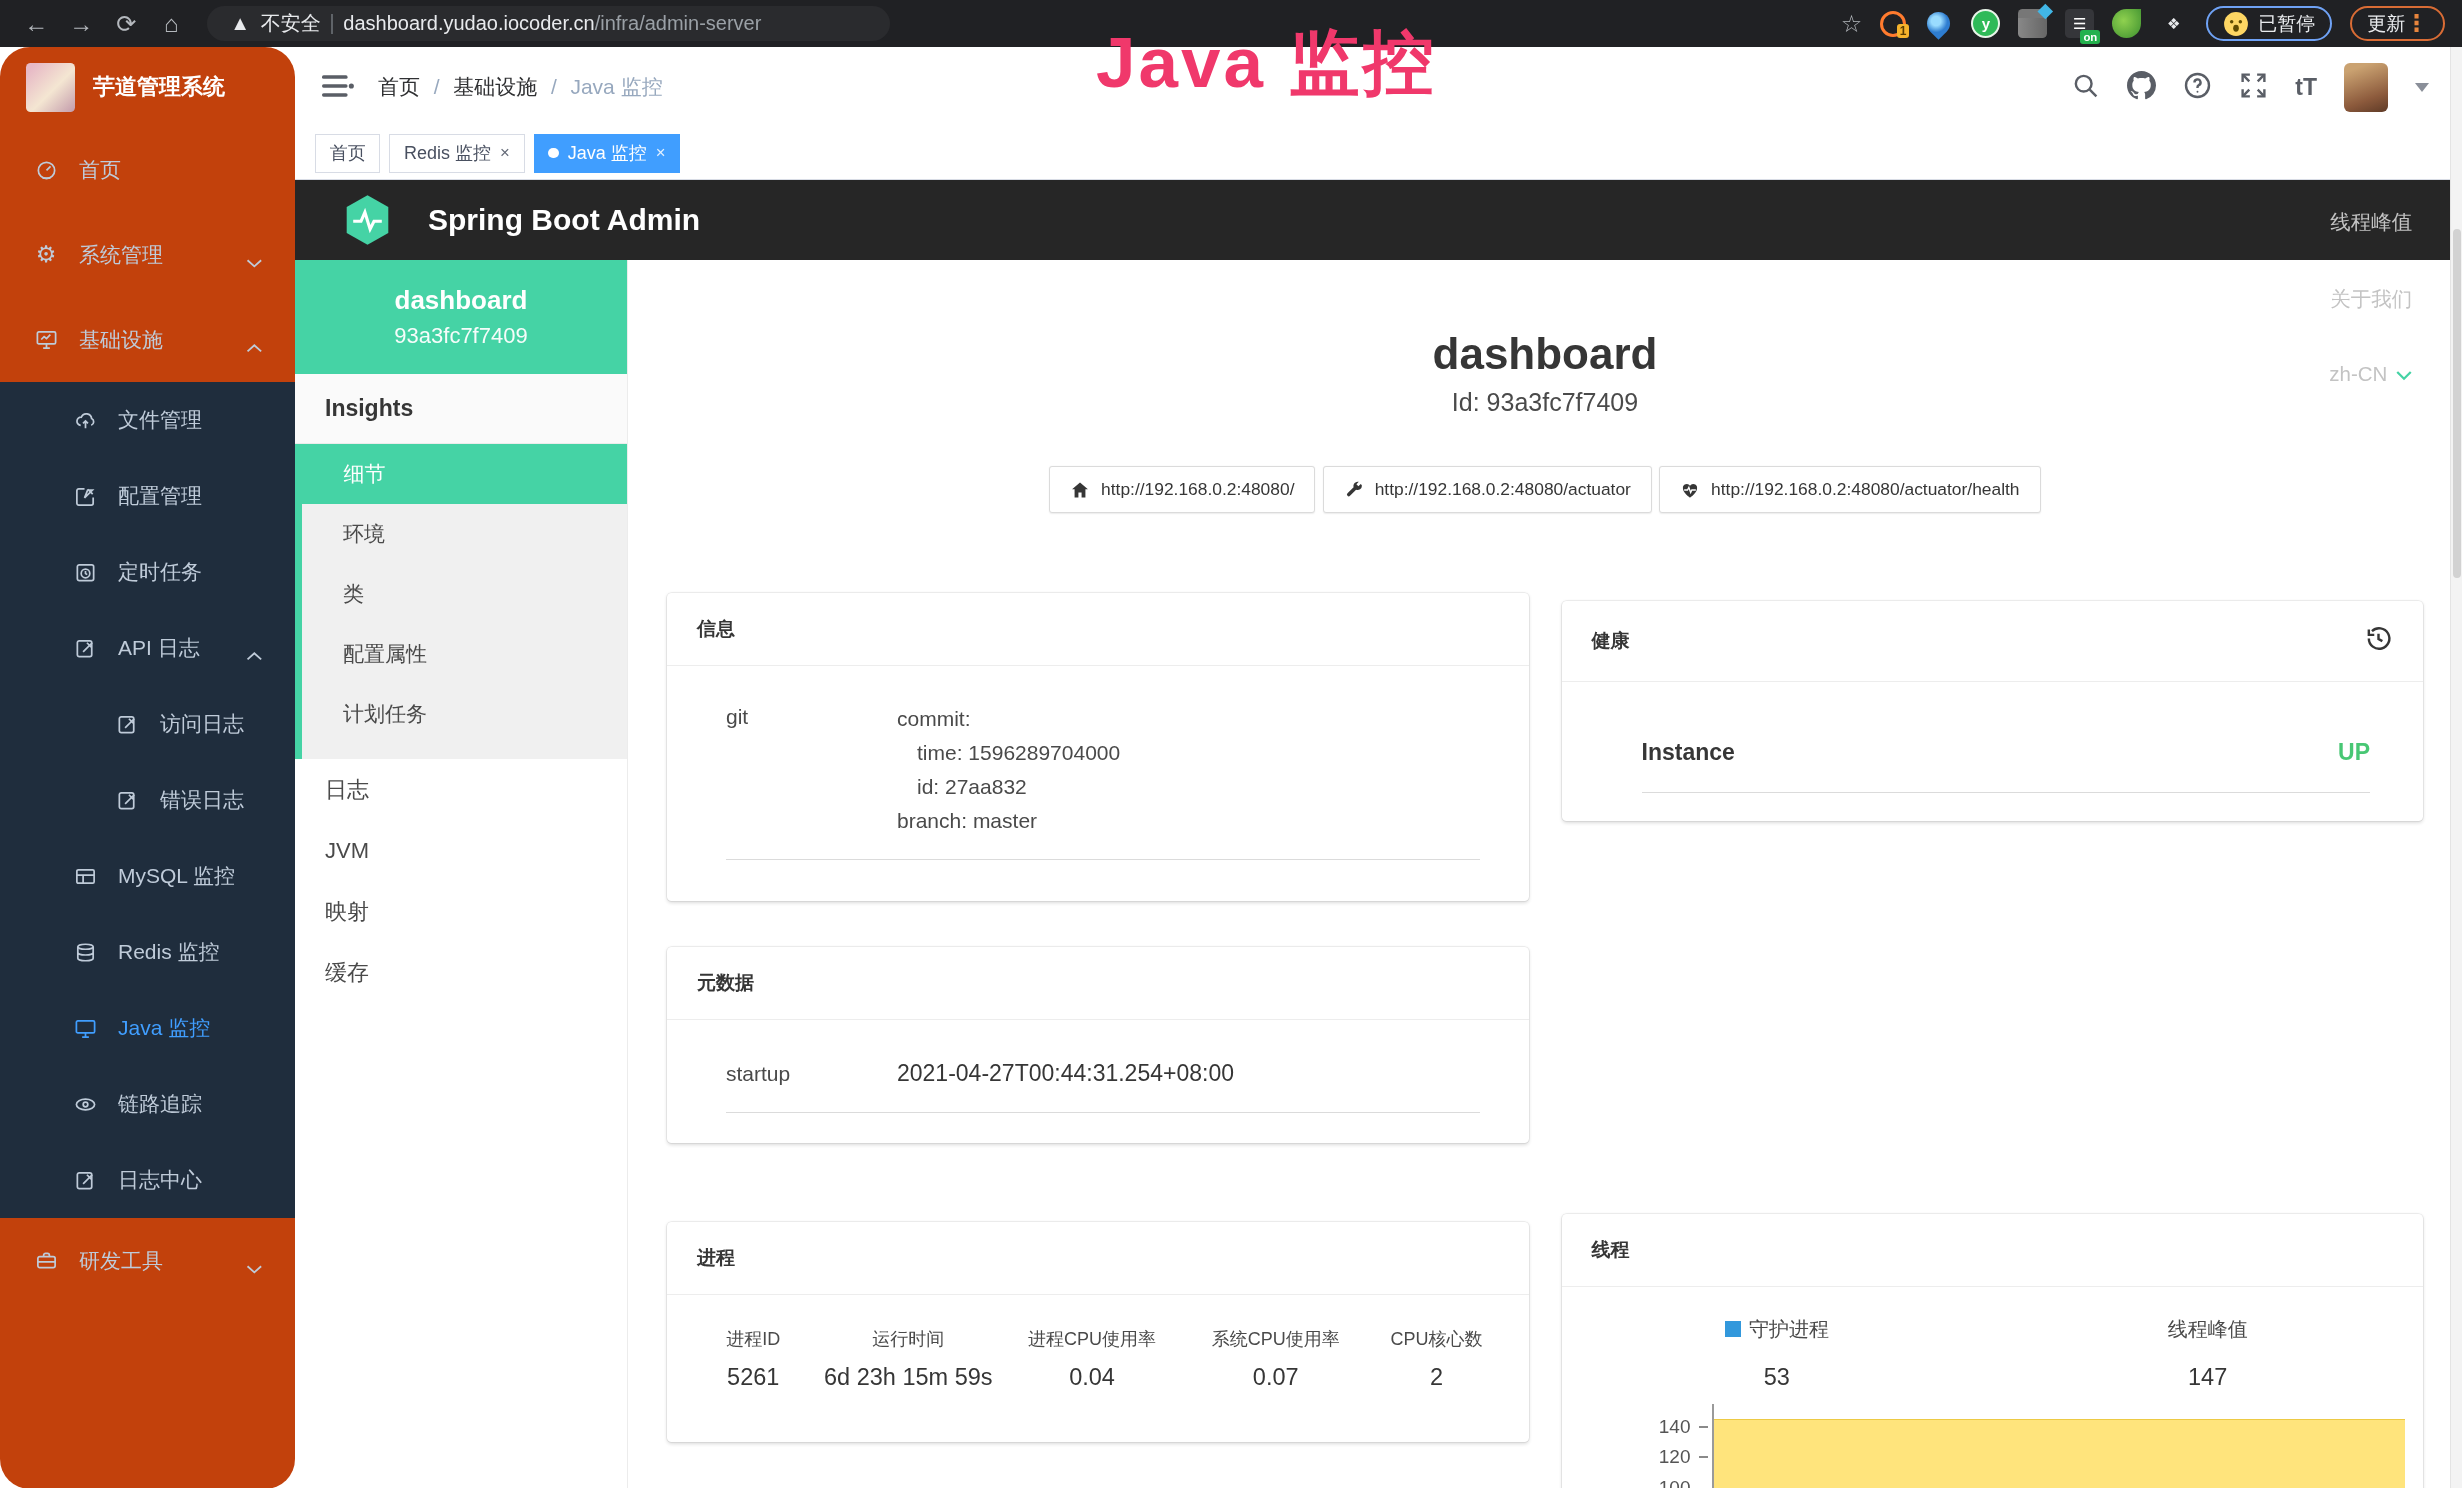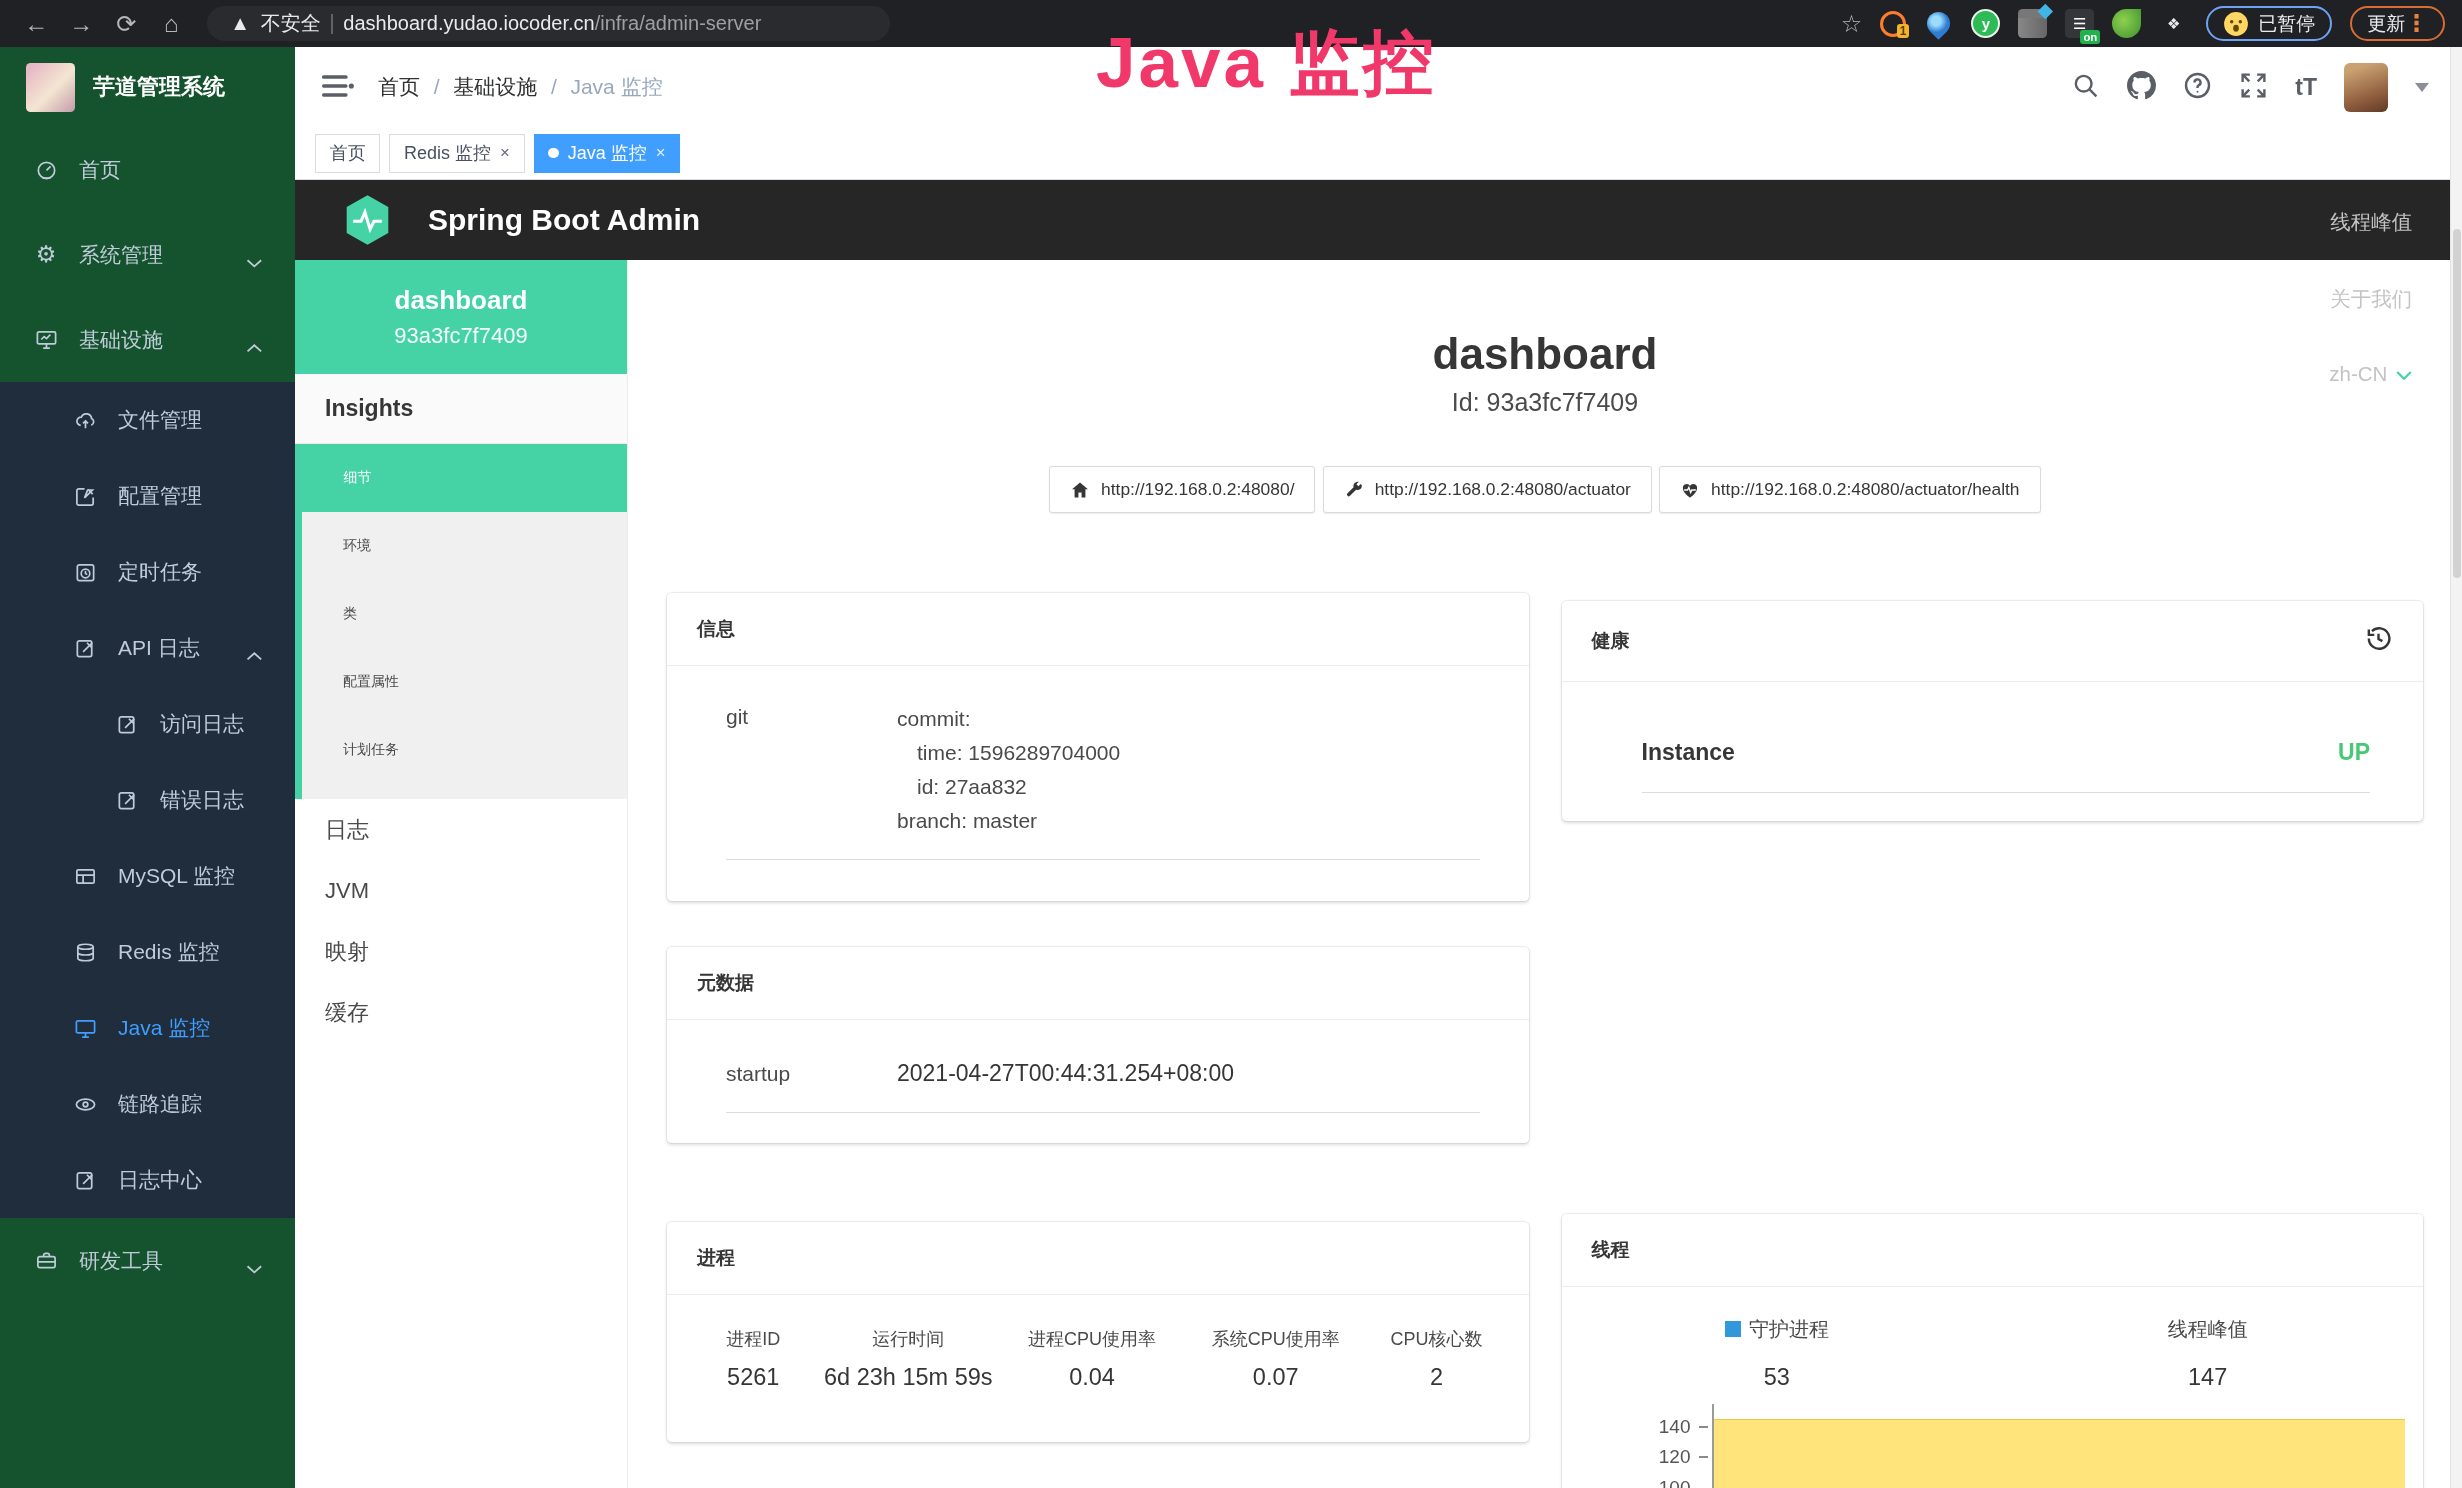--- a/index.html
+++ b/index.html
@@ -28,21 +28,21 @@
   .badge-on{position:absolute;right:-6px;bottom:-6px;background:#23b14d;color:#fff;font-size:11.4px;border-radius:3px;padding:0.8px 3px;font-weight:700;}
   .ext-leaf{background:radial-gradient(circle at 40% 40%,#8fd14f,#3c8f2f);border-radius:50% 0 50% 50%;}
   .ext-puzzle{color:#e8eaed;}
   .pill{display:flex;align-items:center;gap:9px;height:35px;border-radius:20px;padding:0 15px;font-size:19px;color:#e8eaed;}
   .pill-paused{border:2.3px solid #6fa2f5;}
   .pill-update{border:2.3px solid #d96c35;color:#e8eaed;gap:0;}
   .kebab{color:#e8853d;font-size:23px;font-weight:700;letter-spacing:0;}
   .face{width:26px;height:26px;}
 
   
-  .app-sidebar{position:absolute;left:0;top:47px;width:295px;bottom:0;background:#14532d;color:#bfcbd9;z-index:10;}
+  .app-sidebar{position:absolute;left:0;top:47px;width:295px;bottom:0;background:#c2410c;color:#bfcbd9;z-index:10;border-radius:30px;}
   .logo-row{height:80px;display:flex;align-items:center;gap:18px;padding-left:26px;}
   .logo-avatar{width:49px;height:49px;border-radius:4.6px;background:linear-gradient(135deg,#e7b9c6 10%,#f4e6d2 55%,#c39bab);flex:none;}
   .logo-title{color:#fff;font-size:22px;font-weight:700;}
   .menu-item{display:flex;align-items:center;gap:20px;font-size:21px;position:relative;cursor:default;}
   .mi-top{height:85px;padding-left:33px;}
   .mi-sub{height:76px;padding-left:72px;}
   .mi-sub2{height:76px;padding-left:114px;}
   .mi-icon{width:26px;height:26px;flex:none;display:flex;align-items:center;justify-content:center;font-size:23px;}
   .mi-icon svg{width:23px;height:23px;stroke:currentColor;fill:none;stroke-width:1.8;}
   .submenu{background:#1f2d3d;}
@@ -78,21 +78,21 @@
   .locale{display:flex;align-items:center;gap:7.6px;}
   .chev-green svg{width:18px;height:12px;stroke:#45d3a5;fill:none;stroke-width:3;}
 
   .sba-body{flex:1;display:flex;overflow:hidden;}
   .sba-side{width:333px;flex:none;background:#fff;border-right:0.8px solid #ececec;}
   .sba-apphead{height:114px;background:#45d3a5;color:#fff;display:flex;flex-direction:column;align-items:center;justify-content:center;gap:7.6px;}
   .sba-appname{font-size:26px;font-weight:700;}
   .sba-appid{font-size:22px;opacity:.95;}
   .sba-label{height:70px;display:flex;align-items:center;padding-left:30px;background:#fafafa;font-weight:700;font-size:23px;color:#363636;border-bottom:0.8px solid #ececec;}
   .sba-group{background:#f0f0f0;border-left:7.6px solid #45d3a5;padding-bottom:15px;}
-  .sba-gitem{height:68px;display:flex;align-items:center;padding-left:41px;font-size:14px;color:#4a4a4a;cursor:default;}
+  .sba-gitem{height:60px;display:flex;align-items:center;padding-left:41px;font-size:21px;color:#4a4a4a;cursor:default;}
   .sba-gitem.active{background:#45d3a5;color:#fff;margin-left:-7.6px;padding-left:49px;}
   .sba-item{height:61px;display:flex;align-items:center;padding-left:30px;font-size:22px;color:#4a4a4a;cursor:default;}
 
   .sba-main{flex:1;overflow:hidden;position:relative;padding:0 39px;}
   .main-title{margin-top:72px;text-align:center;font-size:44px;line-height:44px;font-weight:600;color:#363636;}
   .main-sub{margin-top:12px;text-align:center;font-size:25px;color:#4a4a4a;}
   .links{margin-top:49px;display:flex;justify-content:center;gap:7.6px;}
   .link-btn{height:47px;display:flex;align-items:center;gap:10.6px;padding:0 20px;border:0.8px solid #dbdbdb;border-radius:3px;background:#fff;font-size:17.4px;color:#363636;box-shadow:0 0.8px 1.5px rgba(10,10,10,.08);}
   .link-btn svg{width:20px;height:20px;fill:#363636;}
 

